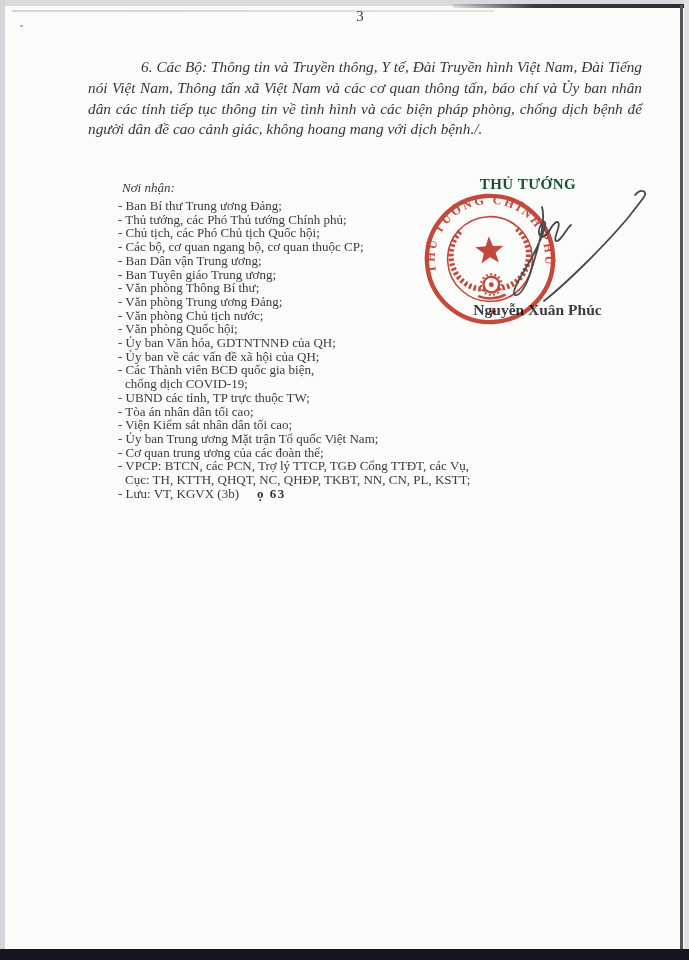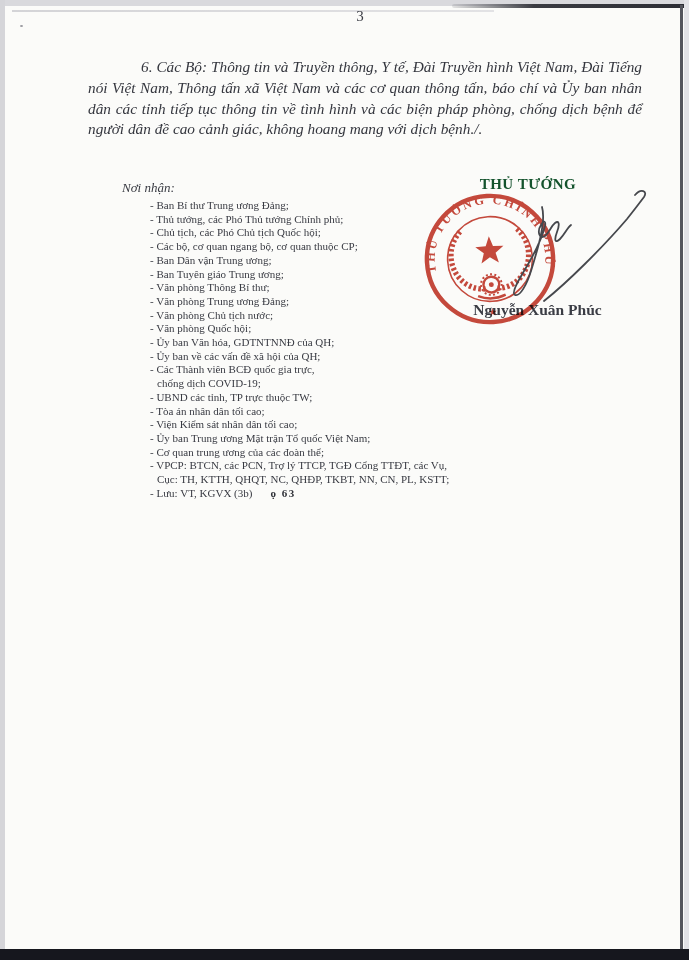--- a/index.html
+++ b/index.html
@@ -44,21 +44,21 @@
   }
   .para {
     position: absolute; left: 88px; top: 57px; width: 554px;
     font-size: 15.3px; line-height: 20.8px; color: var(--text-color);
     text-align: justify; text-indent: 53px; font-style: italic;
   }
   .recipients { position: absolute; left: 118px; top: 180px; width: 340px; color: #383a42; }
   .recipients-heading {
     font-size: 13px; font-weight: normal; font-style: italic; margin: 0 0 3px 4px;
   }
-  .recipient-line { font-size: 11px; line-height: 13.7px; white-space: nowrap; margin-left: 32px; }
+  .recipient-line { font-size: 13px; line-height: 13.7px; white-space: nowrap; }
   .recipient-line.indent { padding-left: 7px; }
   .handwritten {
     font-weight: bold; letter-spacing: 1.5px;
     color: #2f3138; padding-left: 18px;
   }
 
   .sig-title {
     position: absolute; left: 448px; top: 176px; width: 160px;
     text-align: center; font-weight: bold; font-size: 15px;
     letter-spacing: 0.5px; color: #14532d; z-index: 1;
@@ -105,21 +105,21 @@
         <div class="recipient-line">- Chủ tịch, các Phó Chủ tịch Quốc hội;</div>
         <div class="recipient-line">- Các bộ, cơ quan ngang bộ, cơ quan thuộc CP;</div>
         <div class="recipient-line">- Ban Dân vận Trung ương;</div>
         <div class="recipient-line">- Ban Tuyên giáo Trung ương;</div>
         <div class="recipient-line">- Văn phòng Thông Bí thư;</div>
         <div class="recipient-line">- Văn phòng Trung ương Đảng;</div>
         <div class="recipient-line">- Văn phòng Chủ tịch nước;</div>
         <div class="recipient-line">- Văn phòng Quốc hội;</div>
         <div class="recipient-line">- Ủy ban Văn hóa, GDTNTNNĐ của QH;</div>
         <div class="recipient-line">- Ủy ban về các vấn đề xã hội của QH;</div>
-        <div class="recipient-line">- Các Thành viên BCĐ quốc gia trực,</div>
+        <div class="recipient-line">- Các Thành viên BCĐ quốc gia biện,</div>
         <div class="recipient-line indent">chống dịch COVID-19;</div>
         <div class="recipient-line">- UBND các tỉnh, TP trực thuộc TW;</div>
         <div class="recipient-line">- Tòa án nhân dân tối cao;</div>
         <div class="recipient-line">- Viện Kiểm sát nhân dân tối cao;</div>
         <div class="recipient-line">- Ủy ban Trung ương Mặt trận Tổ quốc Việt Nam;</div>
         <div class="recipient-line">- Cơ quan trung ương của các đoàn thể;</div>
         <div class="recipient-line">- VPCP: BTCN, các PCN, Trợ lý TTCP, TGĐ Cổng TTĐT, các Vụ,</div>
         <div class="recipient-line indent">Cục: TH, KTTH, QHQT, NC, QHĐP, TKBT, NN, CN, PL, KSTT;</div>
         <div class="recipient-line">- Lưu: VT, KGVX (3b)<span class="handwritten">ọ 63</span></div>
       </div>

